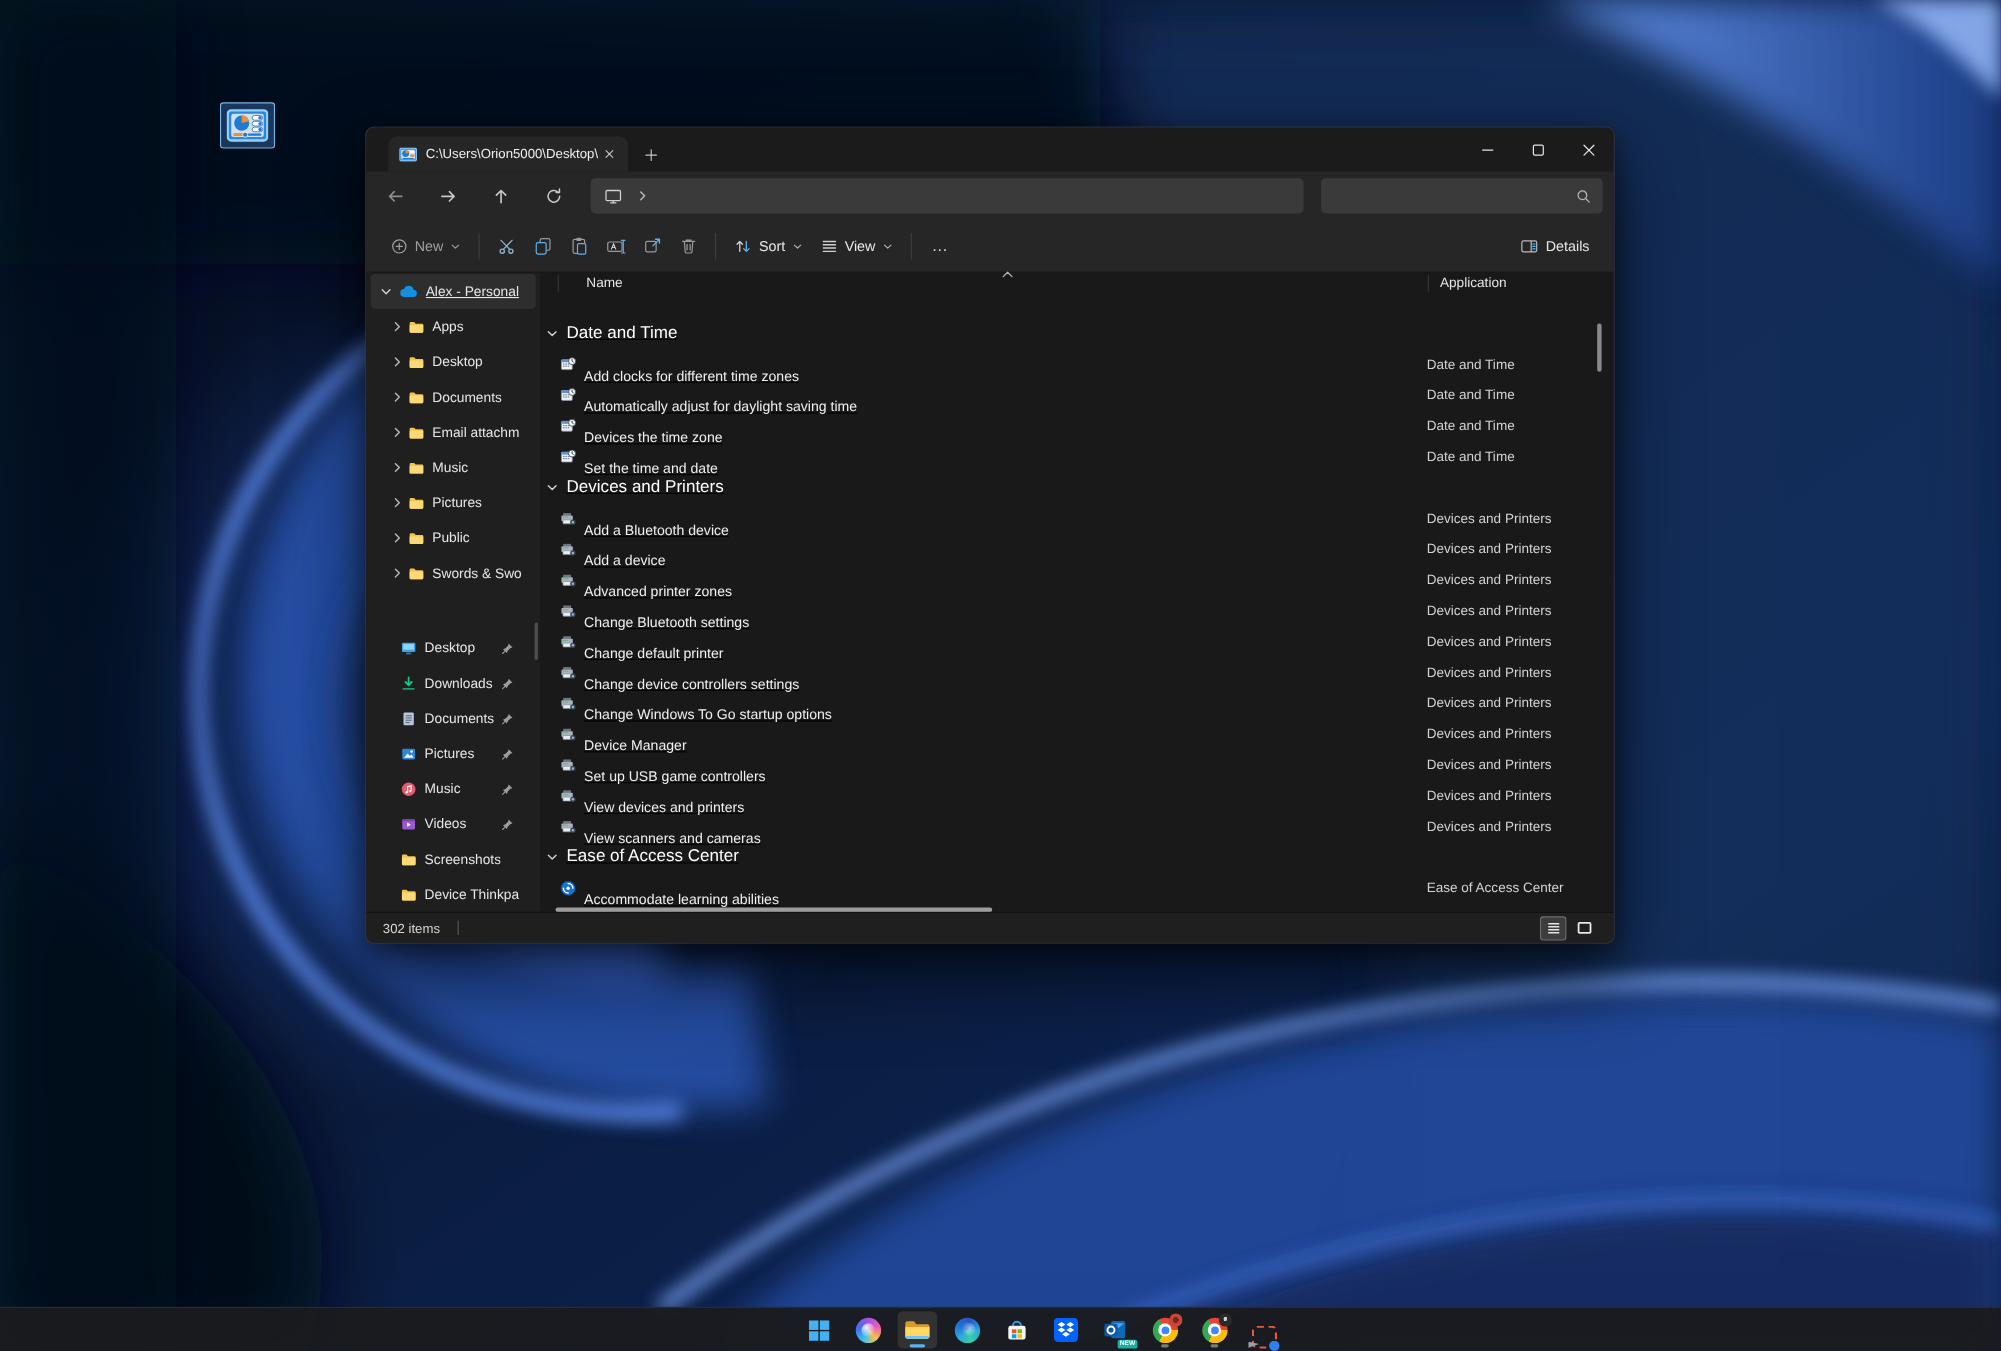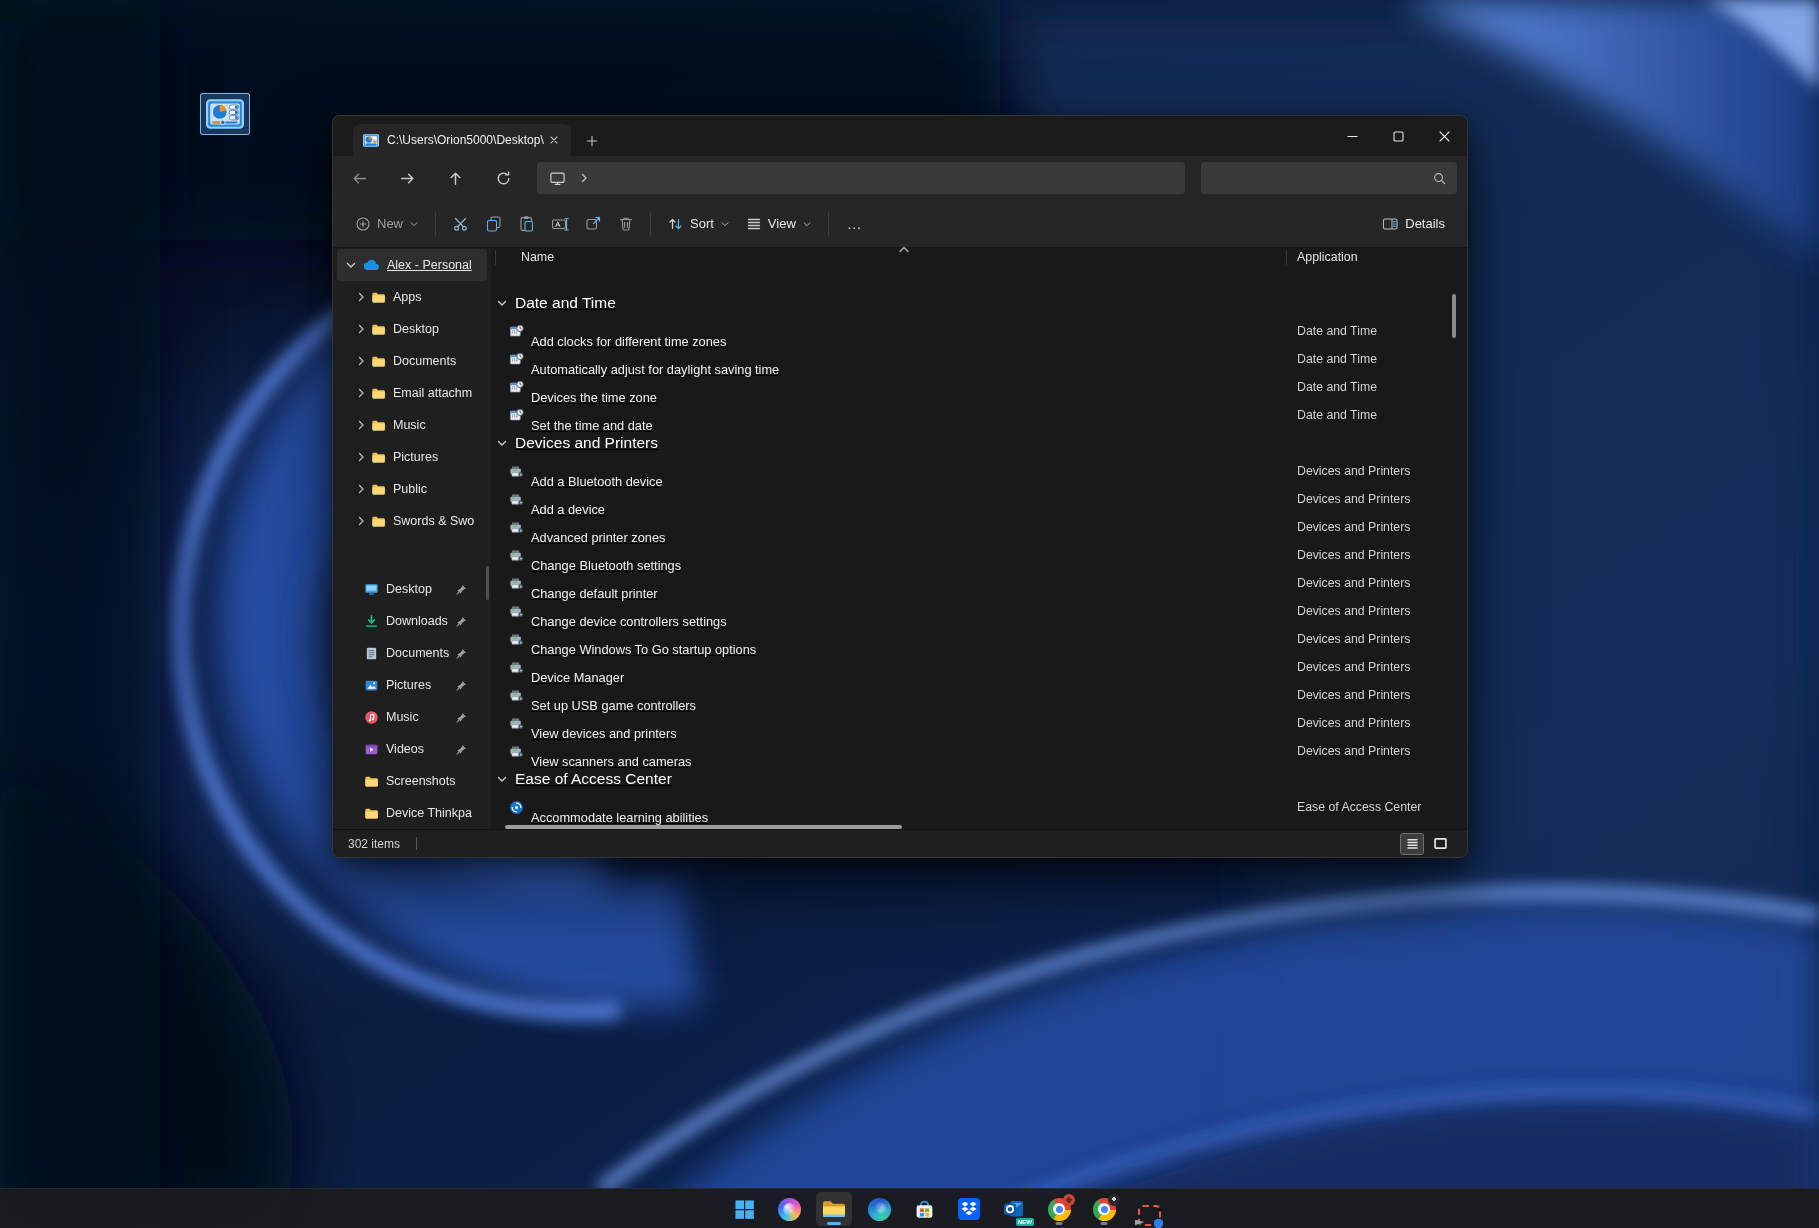--- a/index.html
+++ b/index.html
@@ -67,21 +67,21 @@
   .srow.child .ch { margin-left:16px; }
   .srow.child .ic:nth-child(2) { margin-left:2px; }
   .srow.quick { padding-left:27px; }
   .slabel { font-size:12.5px; margin-left:7px; white-space:nowrap; overflow:hidden; }
   .srow .pin { position:absolute; left:119px; }
   #quick-access { margin-top:36px; }
   .side-scroll { position:absolute; right:2px; top:318px; width:3px; height:34px; background:#4f4f4f; border-radius:2px; }
 
   
   .listpane { position:relative; flex:1; height:100%; }
-  .col-headers { position:absolute; left:0; top:0; width:100%; height:18px; }
+  .col-headers { position:absolute; left:12px; top:0; width:100%; height:18px; }
   .col-h { position:absolute; font-size:12.4px; color:#e4e4e4; top:2px; }
   .col-h.name { left:30px; }
   .col-h.app { left:806px; }
   .sort-caret { position:absolute; left:408px; top:-2px; }
   .col-sep { position:absolute; top:2px; width:1px; height:15px; background:#383838; }
   #file-rows { position:absolute; left:0; top:18px; right:0; height:559px; overflow:hidden;text-decoration:underline; }
   .frow { position:relative; height:28px; display:flex; align-items:center; padding-left:18px; }
   .frow .ic { margin-right:7px; }
   .fname { font-size:12.8px; color:#f0f0f0; white-space:nowrap;margin-top:20px; }
   .fapp { position:absolute; left:806px; font-size:12.3px; color:#d2d2d2; white-space:nowrap; }

